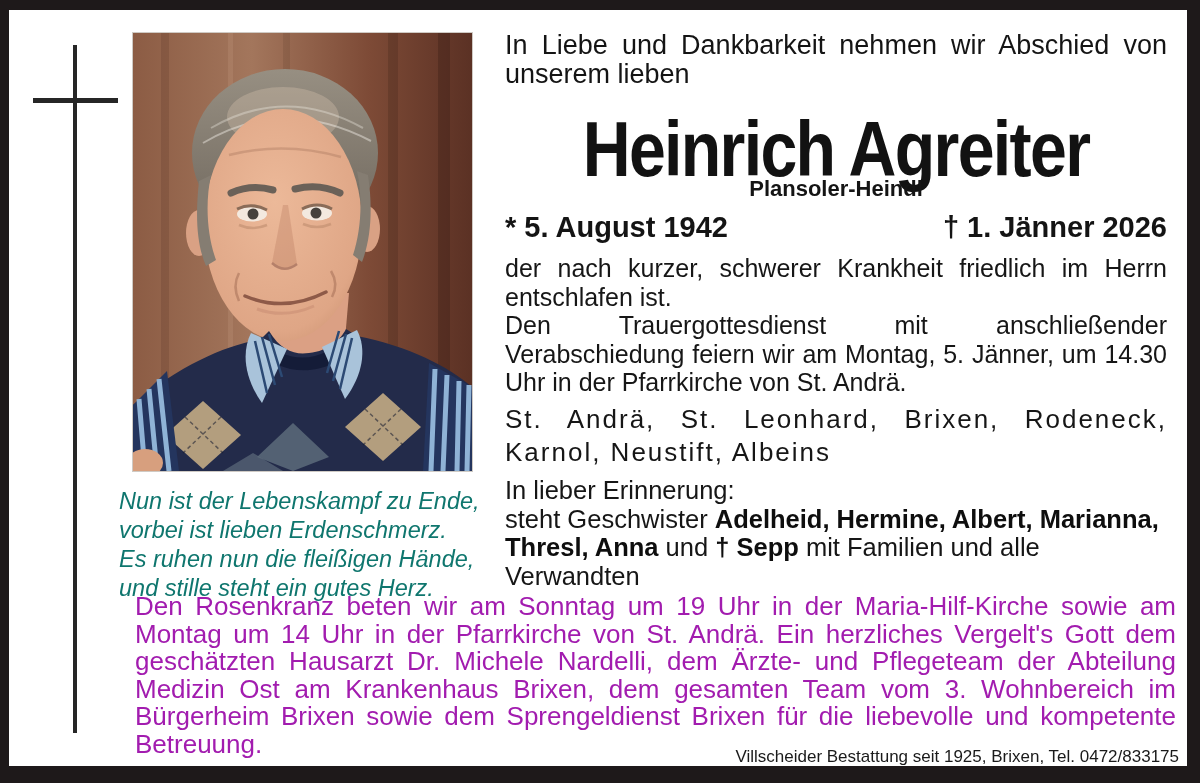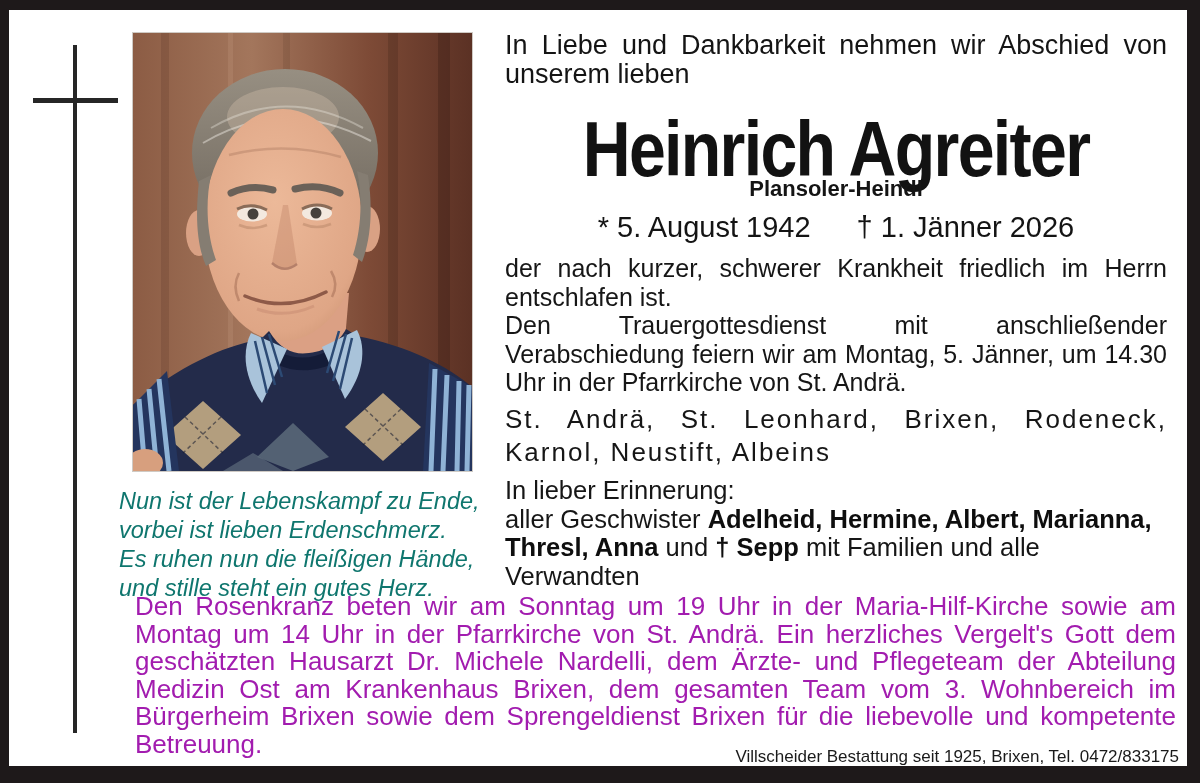--- a/index.html
+++ b/index.html
@@ -33,22 +33,22 @@
   
   .col{left:496px;width:662px;}
   .intro{top:21px;font-size:27px;line-height:29px;text-align:justify;}
   .name-wrap{top:100px;text-align:center;white-space:nowrap;}
   .name-wrap b{
     display:inline-block;font-size:78px;line-height:1;
     letter-spacing:-2px;transform:scaleX(0.85);transform-origin:center top;
     color:#121212;
   }
   .housename{top:166px;text-align:center;font-weight:bold;font-size:22px;}
-  .dates{top:201px;display:flex;justify-content:center;gap:46px;
-    font-weight:normal;font-size:29px;}
+  .dates{top:201px;display:flex;justify-content:space-between;gap:46px;
+    font-weight:bold;font-size:29px;}
   .para{font-size:25px;line-height:28.5px;text-align:justify;color:#161616;}
   .p-death{top:244px;}
   .p-service{top:301px;}
   .places{top:393px;font-size:26px;line-height:33px;letter-spacing:2px;
     text-align:justify;color:#161616;}
   .remember{top:466px;font-size:25.5px;line-height:28.5px;color:#161616;}
   .remember b{color:#0e0e0e;}
 
   
   .rosary{
@@ -183,20 +183,20 @@
   </div>
 
   <div class="abs col para p-death">der nach kurzer, schwerer Krankheit friedlich im Herrn entschlafen ist.</div>
 
   <div class="abs col para p-service">Den Trauergottesdienst mit anschließender Verabschiedung feiern wir am Montag, 5. Jänner, um 14.30 Uhr in der Pfarrkirche von St. Andrä.</div>
 
   <div class="abs col places">St. Andrä, St. Leonhard, Brixen, Rodeneck, Karnol, Neustift, Albeins</div>
 
   <div class="abs col remember">
     <div>In lieber Erinnerung:</div>
-    <div><span>aller Geschwister </span><b>Adelheid, Hermine, Albert, Marianna, Thresl, Anna</b><span> und </span><b>† Sepp</b><span> mit Familien und alle Verwandten</span></div>
+    <div><span>steht Geschwister </span><b>Adelheid, Hermine, Albert, Marianna, Thresl, Anna</b><span> und </span><b>† Sepp</b><span> mit Familien und alle Verwandten</span></div>
   </div>
 
   <div class="abs rosary">Den Rosenkranz beten wir am Sonntag um 19 Uhr in der Maria-Hilf-Kirche sowie am Montag um 14 Uhr in der Pfarrkirche von St. Andrä. Ein herzliches Vergelt's Gott dem geschätzten Hausarzt Dr. Michele Nardelli, dem Ärzte- und Pflegeteam der Abteilung Medizin Ost am Krankenhaus Brixen, dem gesamten Team vom 3. Wohnbereich im Bürgerheim Brixen sowie dem Sprengeldienst Brixen für die liebevolle und kompetente Betreuung.</div>
 
   <div class="abs credit">Villscheider Bestattung seit 1925, Brixen, Tel. 0472/833175</div>
 
 </div>
 
 </body></html>

